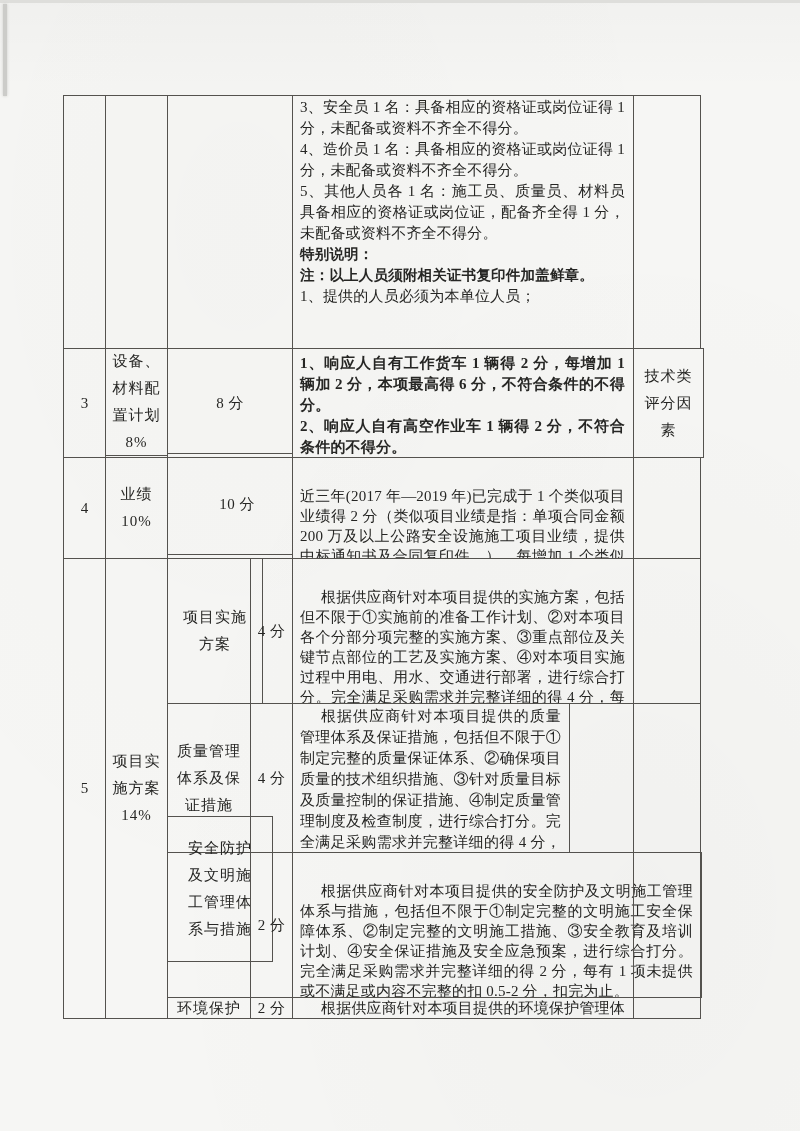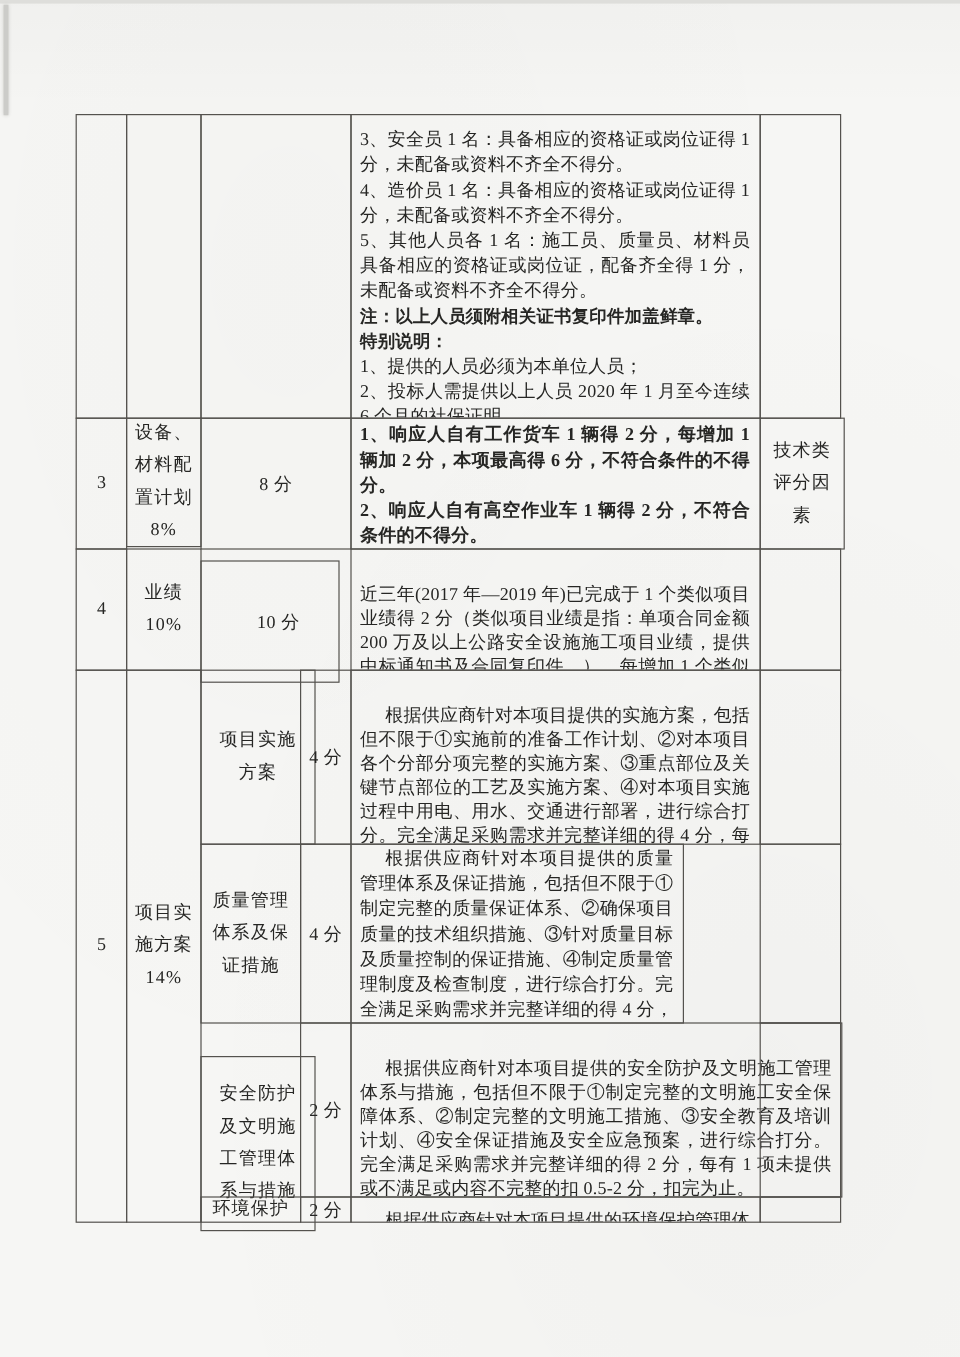--- a/index.html
+++ b/index.html
@@ -32,43 +32,42 @@
   .ctr{display:flex;align-items:center;justify-content:center;text-align:center;}
   .lbl{font-size:15px;line-height:27px;white-space:pre-line;letter-spacing:1px;}
   .num{font-size:15px;}
   .score{font-size:15px;letter-spacing:0.5px;}
   .desc{padding:3px 8px 0 7px;}
   .desc p{margin:0;font-size:15px;text-align:justify;letter-spacing:0.2px;}
   .lh21 p{line-height:21px;}
   .lh20 p{line-height:20px;margin-top:26px;}
   .b{font-weight:700;font-family:"Liberation Sans","DejaVu Sans",sans-serif;font-size:14.5px !important;}
   .indent p{text-indent:1.4em;}
-  .pt1{padding-top:11px;} .pt4{padding-top:4px;font-weight:bold;} .pt2{padding-top:2px;}
+  .pt1{padding-top:1px;} .pt4{padding-top:4px;font-weight:bold;} .pt2{padding-top:2px;}
   .s4line p{line-height:19px;text-align:left;}
 </style>
 </head>
 <body>
 
 <div id="page">
   <div class="edge-top"></div>
   <div class="edge-left-streak"></div>
 
   <div id="tbl">
 
     <div class="cell ctr" style="left:0;top:0;width:43px;height:254px;"></div>
     <div class="cell ctr" style="left:42px;top:0;width:63px;height:254px;"></div>
     <div class="cell ctr" style="left:104px;top:0;width:126px;height:254px;"></div>
     <div class="cell desc lh21 pt1" style="left:229px;top:0;width:342px;height:254px;">
       <p>3、安全员 1 名：具备相应的资格证或岗位证得 1 分，未配备或资料不齐全不得分。</p>
       <p>4、造价员 1 名：具备相应的资格证或岗位证得 1 分，未配备或资料不齐全不得分。</p>
       <p>5、其他人员各 1 名：施工员、质量员、材料员具备相应的资格证或岗位证，配备齐全得 1 分，未配备或资料不齐全不得分。</p>
+      <p class="b">特别说明：</p>
       <p class="b">注：以上人员须附相关证书复印件加盖鲜章。</p>
-      <p class="b">特别说明：</p>
       <p>1、提供的人员必须为本单位人员；</p>
-      <p>2、投标人需提供以上人员 2020 年 1 月至今连续 6 个月的社保证明。</p>
     </div>
     <div class="cell ctr" style="left:570px;top:0;width:68px;height:254px;"></div>
 
     <div class="cell ctr num" style="left:0;top:253px;width:43px;height:110px;">3</div>
     <div class="cell ctr lbl" style="left:42px;top:253px;width:63px;height:108px;">设备、
 材料配
 置计划
 8%</div>
     <div class="cell ctr score" style="left:104px;top:253px;width:126px;height:110px;">8 分</div>
     <div class="cell desc lh21 pt4" style="left:229px;top:253px;width:342px;height:110px;">
@@ -76,21 +75,21 @@
       <p>2、响应人自有高空作业车 1 辆得 2 分，不符合条件的不得分。</p>
 
     </div>
     <div class="cell ctr lbl" style="left:570px;top:253px;width:71px;height:110px;">技术类
 评分因
 素</div>
 
     <div class="cell ctr num" style="left:0;top:362px;width:43px;height:102px;">4</div>
     <div class="cell ctr lbl" style="left:42px;top:362px;width:63px;height:102px;">业绩
 10%</div>
-    <div class="cell ctr score" style="left:104px;top:372px;width:116px;height:102px;padding-left:14px;">10 分</div>
+    <div class="cell ctr score" style="left:104px;top:358px;width:126px;height:102px;padding-left:14px;">10 分</div>
     <div class="cell desc lh20 pt2" style="left:229px;top:362px;width:342px;height:102px;">
       <p>近三年(2017 年—2019 年)已完成于 1 个类似项目业绩得 2 分（类似项目业绩是指：单项合同金额 200 万及以上公路安全设施施工项目业绩，提供中标通知书及合同复印件。），每增加 1 个类似项目业绩加 2 分，最多得 10 分。</p>
     </div>
     <div class="cell ctr" style="left:570px;top:362px;width:68px;height:102px;"></div>
 
     <div class="cell ctr num" style="left:0;top:463px;width:43px;height:461px;">5</div>
     <div class="cell ctr lbl" style="left:42px;top:463px;width:63px;height:461px;">项目实
 施方案
 14%</div>
 
@@ -104,21 +103,21 @@
 
     <div class="cell ctr lbl" style="left:104px;top:608px;width:84px;height:150px;">质量管理
 体系及保
 证措施</div>
     <div class="cell ctr score" style="left:187px;top:608px;width:43px;height:150px;">4 分</div>
     <div class="cell desc lh21 indent pt2" style="left:229px;top:608px;width:278px;height:150px;">
       <p>根据供应商针对本项目提供的质量管理体系及保证措施，包括但不限于①制定完整的质量保证体系、②确保项目质量的技术组织措施、③针对质量目标及质量控制的保证措施、④制定质量管理制度及检查制度，进行综合打分。完全满足采购需求并完整详细的得 4 分，每有 1 项未提供或不满足或内容不完整的扣 1 分，扣完为止。</p>
     </div>
     <div class="cell ctr" style="left:570px;top:608px;width:68px;height:150px;"></div>
 
-    <div class="cell ctr lbl" style="left:104px;top:785px;width:96px;height:146px;">安全防护
+    <div class="cell ctr lbl" style="left:104px;top:721px;width:106px;height:146px;">安全防护
 及文明施
 工管理体
 系与措施</div>
     <div class="cell ctr score" style="left:187px;top:757px;width:43px;height:146px;">2 分</div>
     <div class="cell desc lh20 indent pt2" style="left:229px;top:757px;width:410px;height:146px;">
       <p>根据供应商针对本项目提供的安全防护及文明施工管理体系与措施，包括但不限于①制定完整的文明施工安全保障体系、②制定完整的文明施工措施、③安全教育及培训计划、④安全保证措施及安全应急预案，进行综合打分。完全满足采购需求并完整详细的得 2 分，每有 1 项未提供或不满足或内容不完整的扣 0.5-2 分，扣完为止。</p>
     </div>
     <div class="cell ctr" style="left:570px;top:757px;width:68px;height:146px;"></div>
 
     <div class="cell ctr lbl" style="left:104px;top:902px;width:84px;height:22px;line-height:19px;">环境保护</div>

